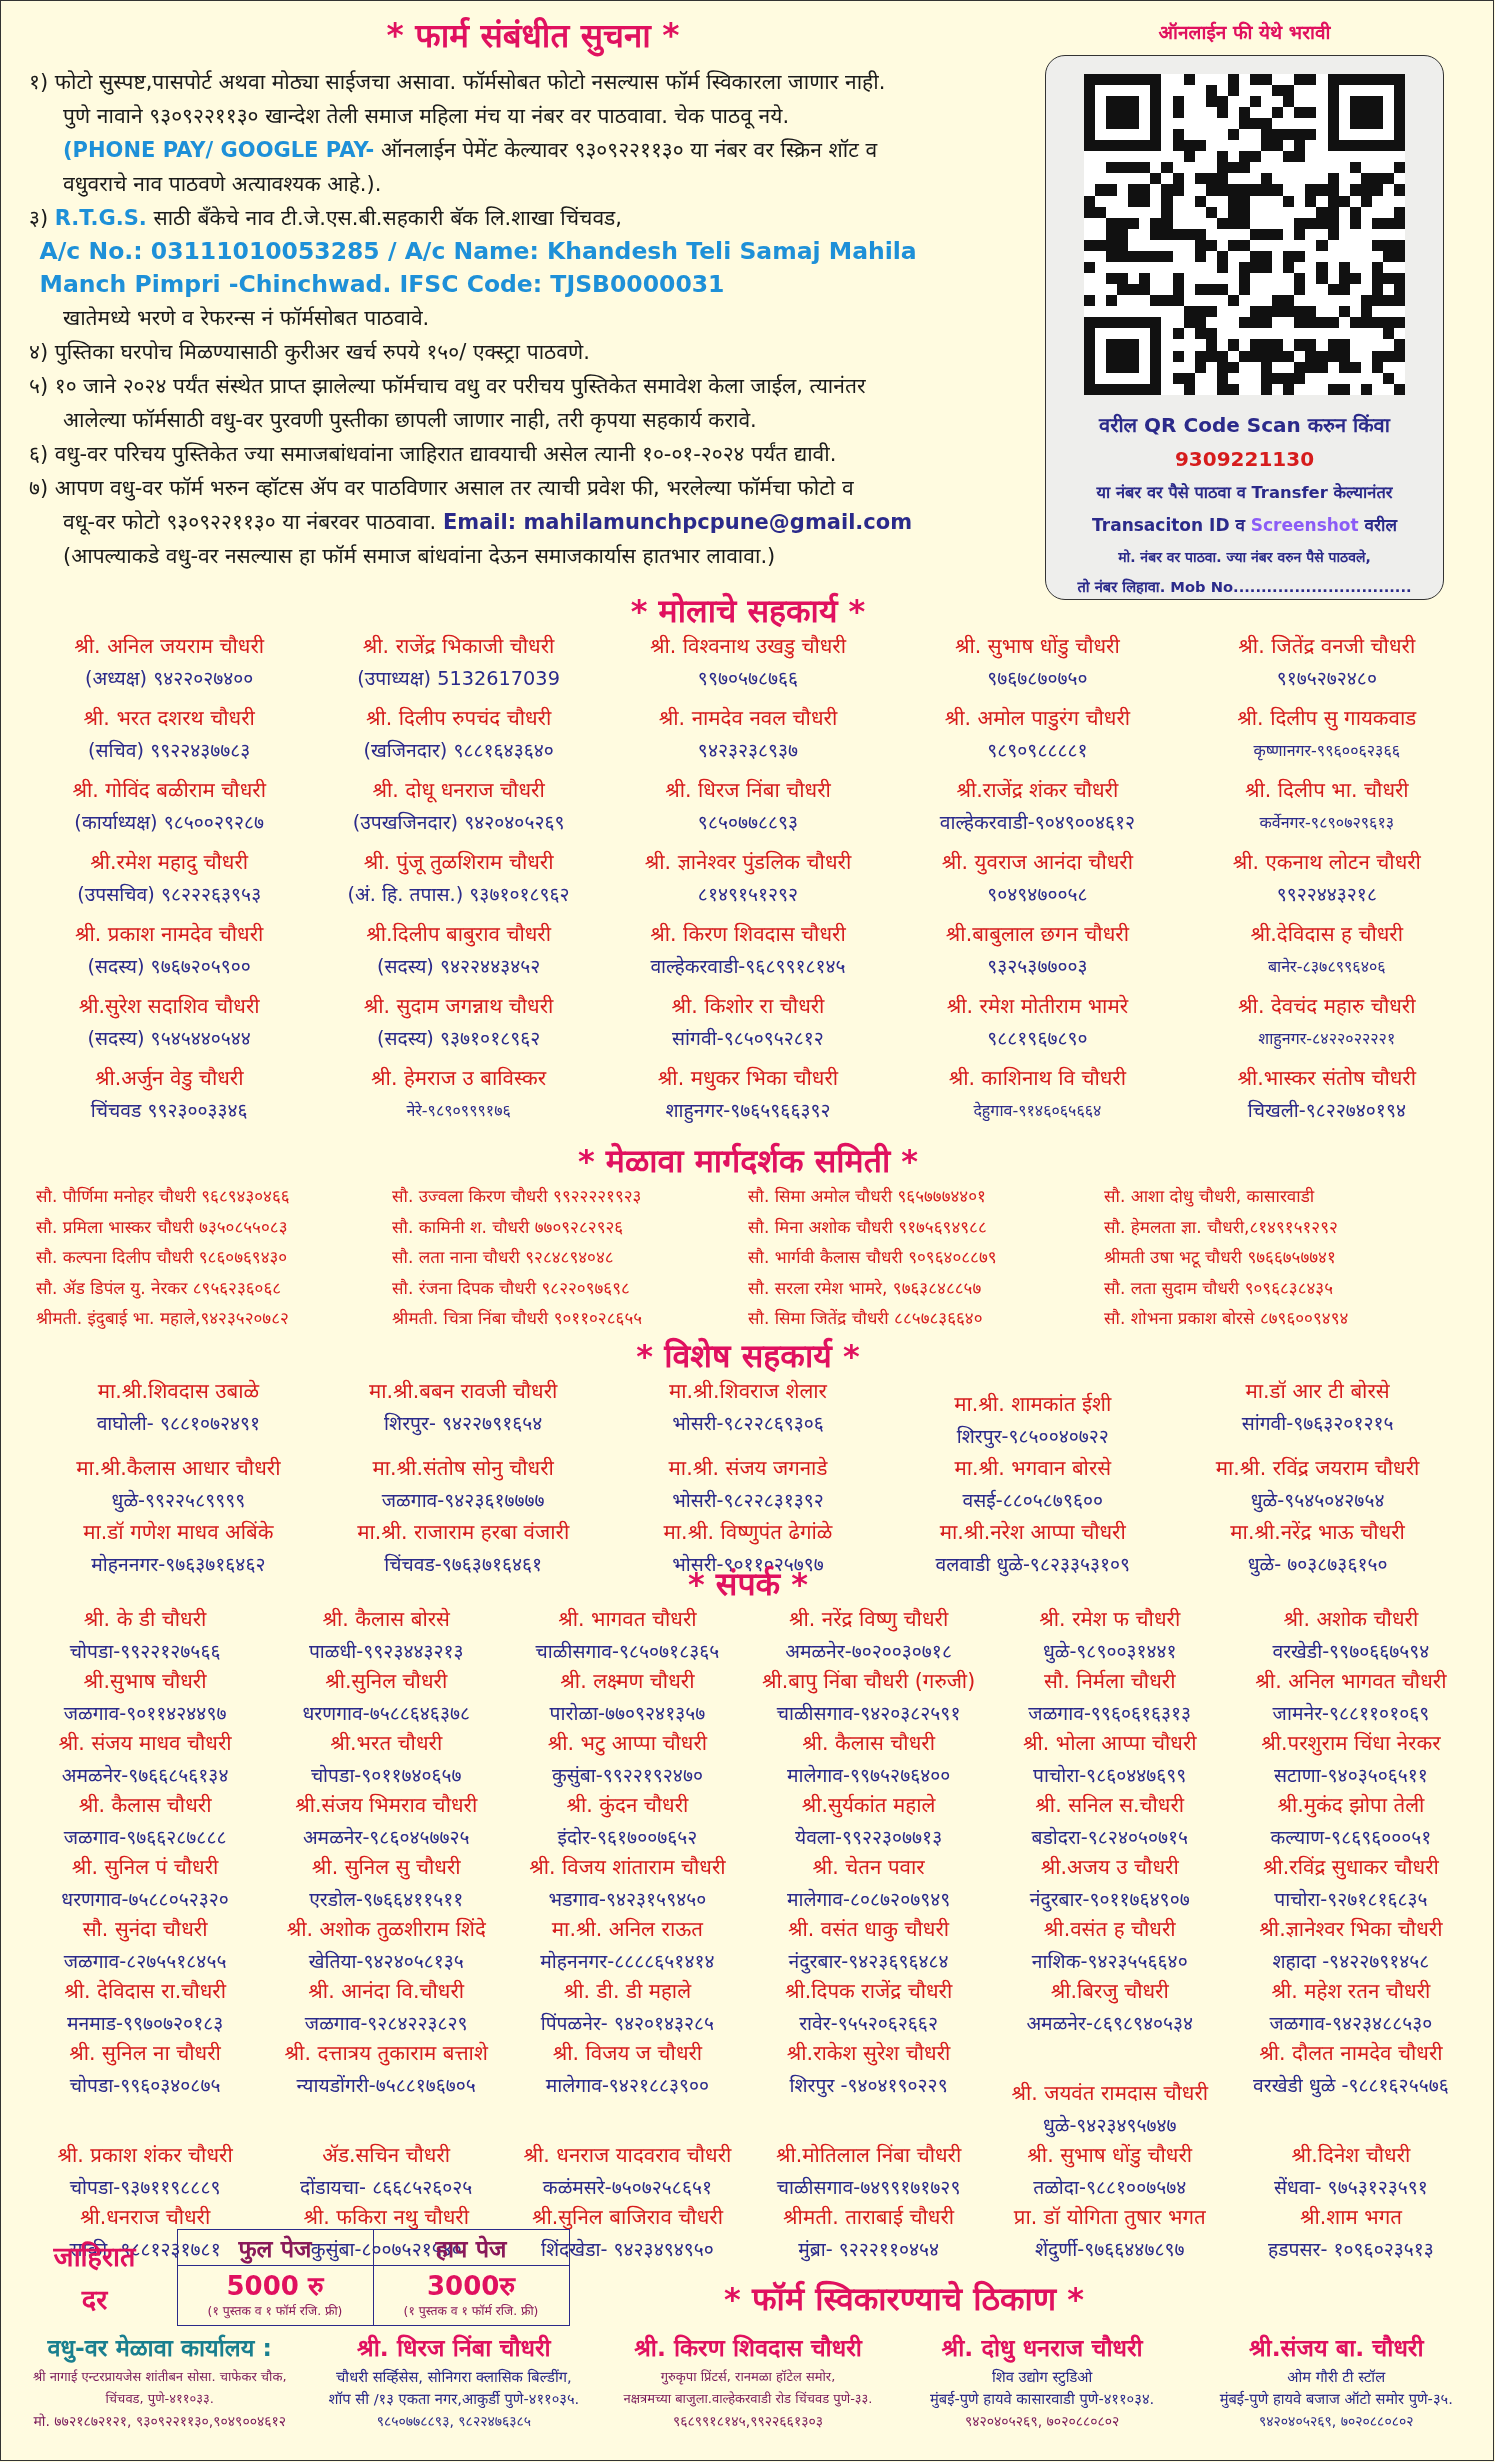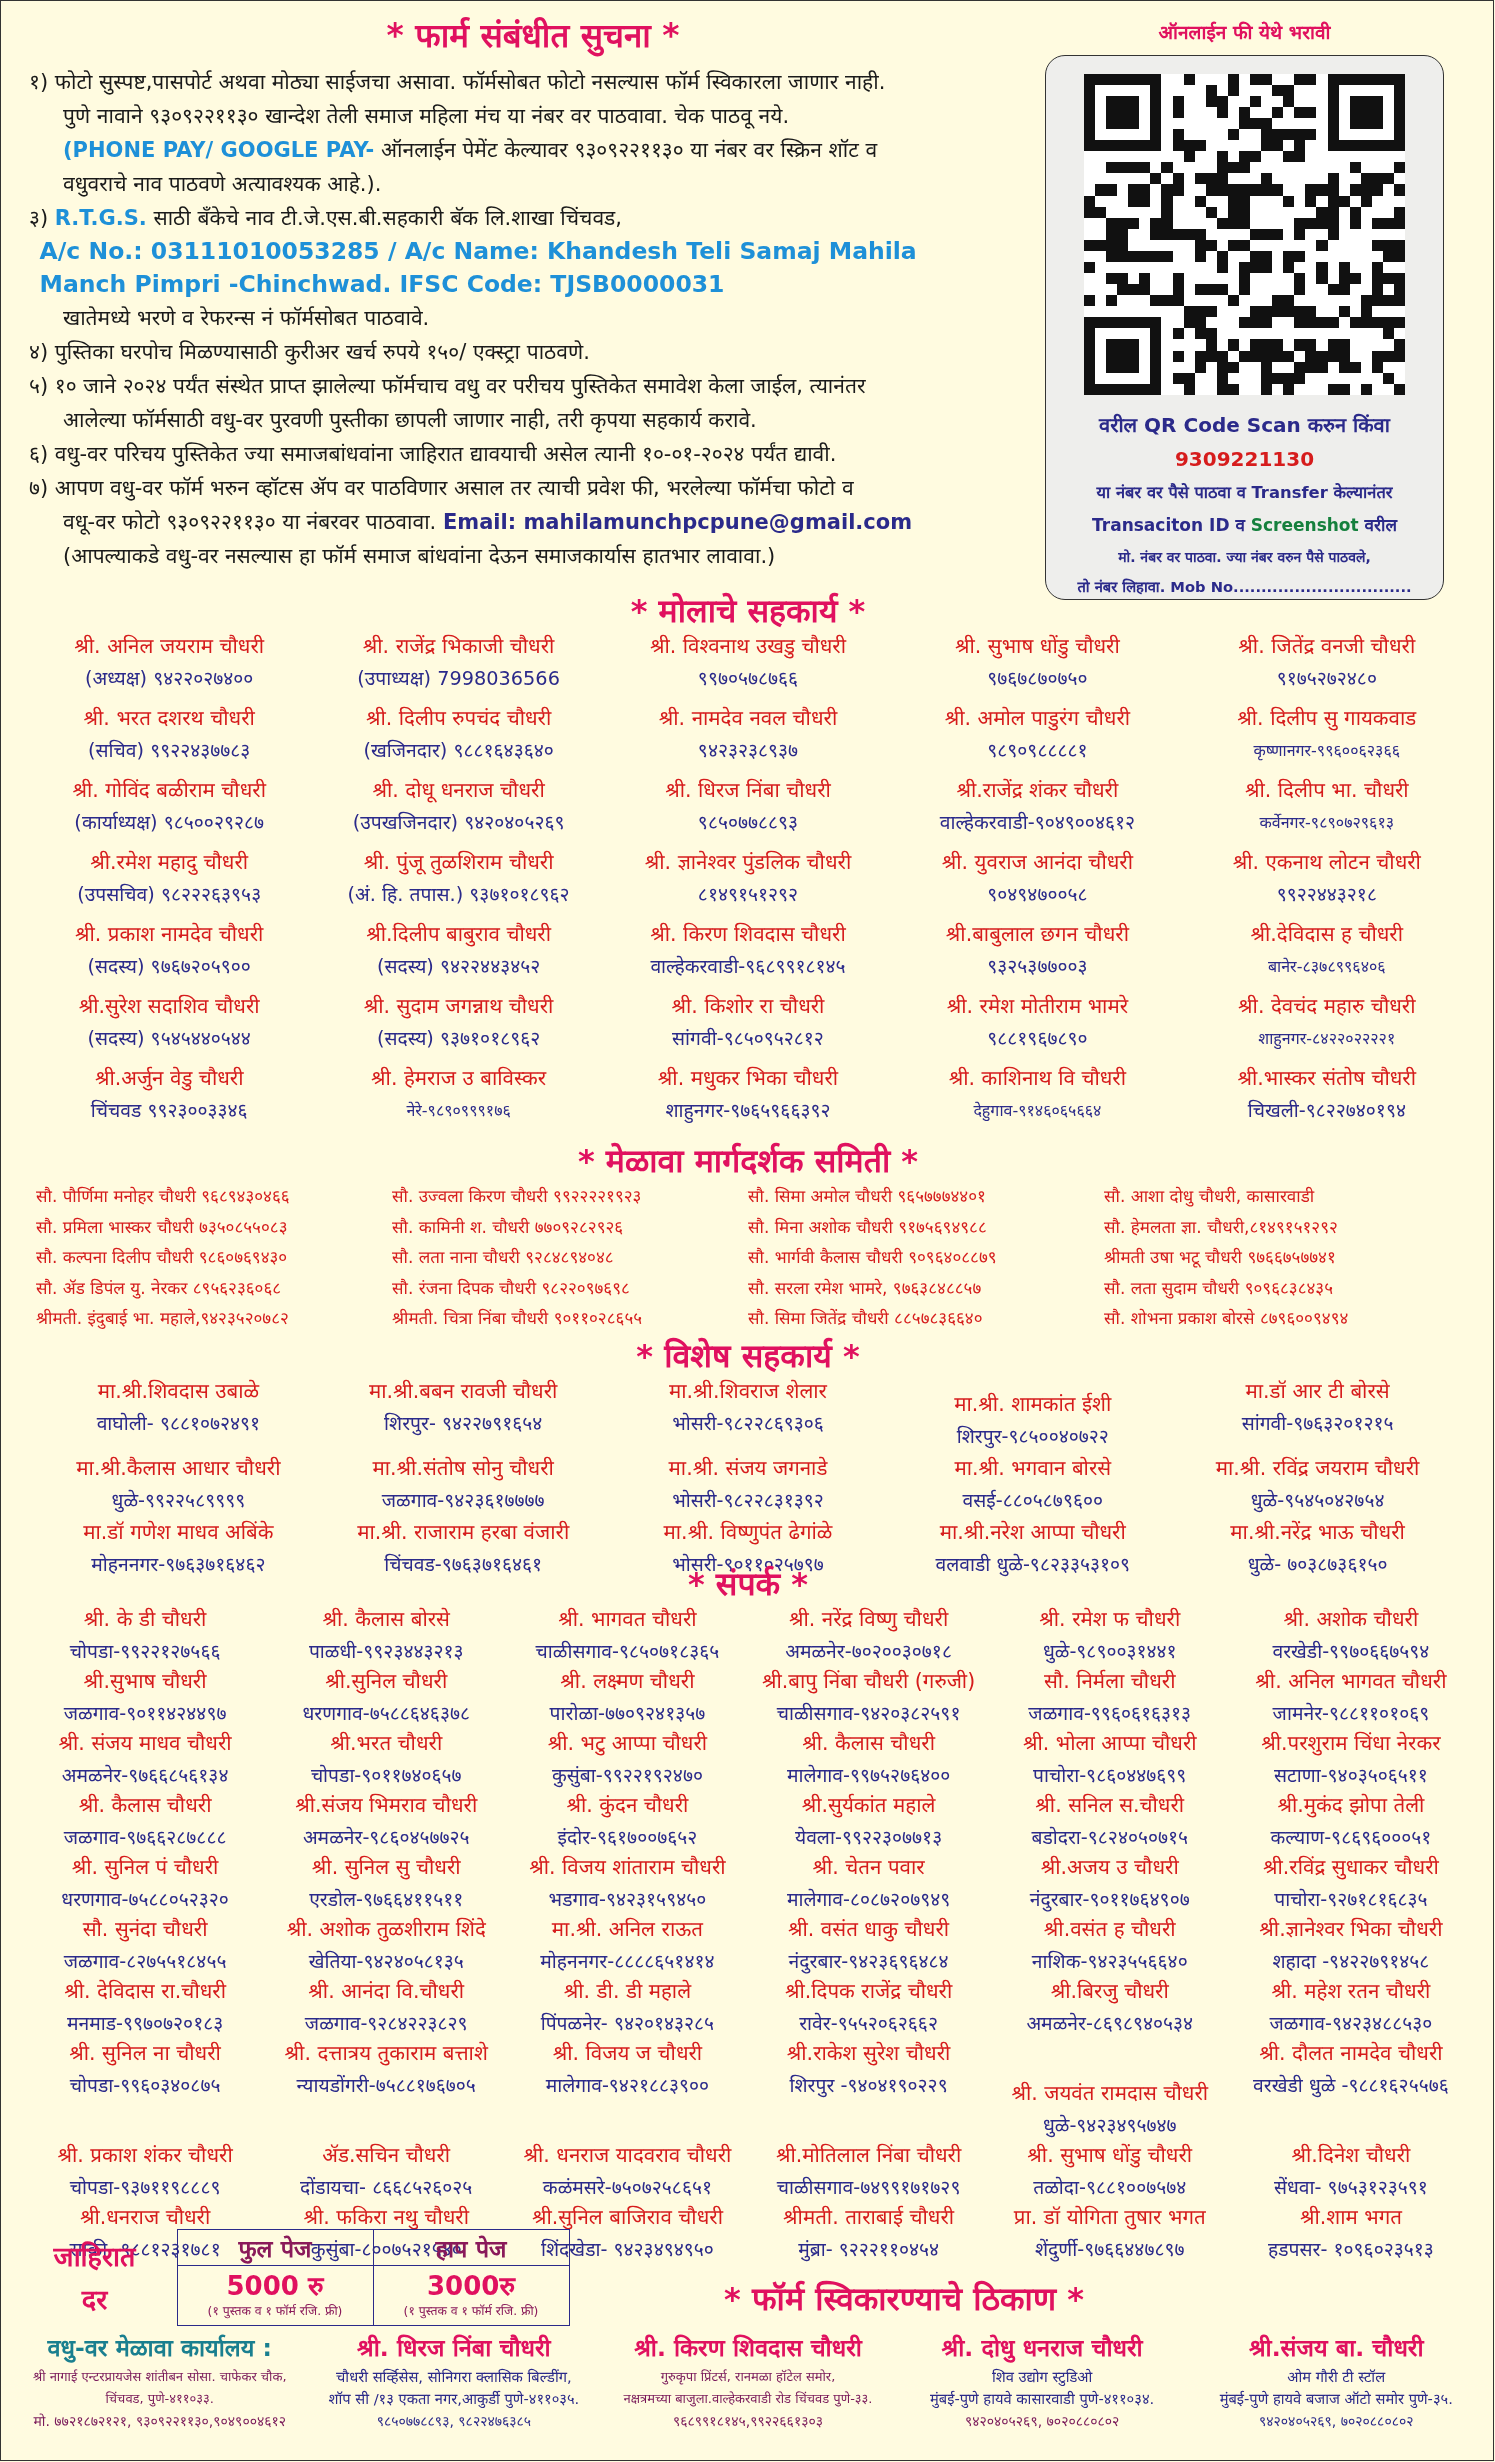--- a/index.html
+++ b/index.html
@@ -19,21 +19,21 @@
   .qrcode{width:321px;height:321px;margin:0 auto;background:#fff;display:grid;grid-template-columns:repeat(29,1fr);grid-template-rows:repeat(29,1fr);}
   .qrcode span{display:block;}
   .qrcode span.b{background:#111;}
   .qrtext{text-align:center;color:#2b2a8a;font-weight:bold;margin-top:13px;}
   .qrtext .l1{font-size:20px;line-height:34px;}
   .qrtext .l2{font-size:16.4px;line-height:33px;}
   .qrtext .l3{font-size:17px;line-height:33px;}
   .qrtext .l4{font-size:14px;line-height:30.5px;}
   .qrtext .l5{font-size:14.7px;line-height:30.5px;}
   .red{color:#d61c1c;}
-  .pink{color:#15803d;}
+  .pink{color:#8b5cf6;}
   .section{position:absolute;left:0;width:1494px;}
   .sec-title{font-size:32px;margin:0;}
   .grid5{display:grid;grid-template-columns:repeat(5,1fr);padding:0 23.5px;row-gap:0;}
   .grid6{display:grid;grid-template-columns:repeat(6,1fr);padding:0 23.5px;}
   .grid5b{display:grid;grid-template-columns:repeat(5,1fr);padding:0 35px;}
   .cell{text-align:center;}
   .nm{color:#d61c1c;font-size:20.5px;line-height:30.5px;white-space:nowrap;}
   .ph{color:#2b2a8a;font-size:19.3px;line-height:34px;white-space:nowrap;}
   .ph.small{font-size:16px;}
   .grid4{display:grid;grid-template-columns:repeat(4,1fr);padding:0 35px;}
@@ -941,21 +941,21 @@
 
   <div class="section" style="top:587px;">
     <div class="hdr sec-title">* मोलाचे सहकार्य *</div>
     <div class="grid5" id="molache-grid">
         <div class="cell" style="height: 72px;">
           <div class="nm">श्री. अनिल जयराम चौधरी</div>
           <div class="ph">(अध्यक्ष) ९४२२०२७४००</div>
         </div>
         <div class="cell" style="height: 72px;">
           <div class="nm">श्री. राजेंद्र भिकाजी चौधरी</div>
-          <div class="ph">(उपाध्यक्ष) 7998036566</div>
+          <div class="ph">(उपाध्यक्ष) 5132617039</div>
         </div>
         <div class="cell" style="height: 72px;">
           <div class="nm">श्री. विश्वनाथ उखडु चौधरी</div>
           <div class="ph">९९७०५७८७६६</div>
         </div>
         <div class="cell" style="height: 72px;">
           <div class="nm">श्री. सुभाष धोंडु चौधरी</div>
           <div class="ph">९७६७८७०७५०</div>
         </div>
         <div class="cell" style="height: 72px;">

